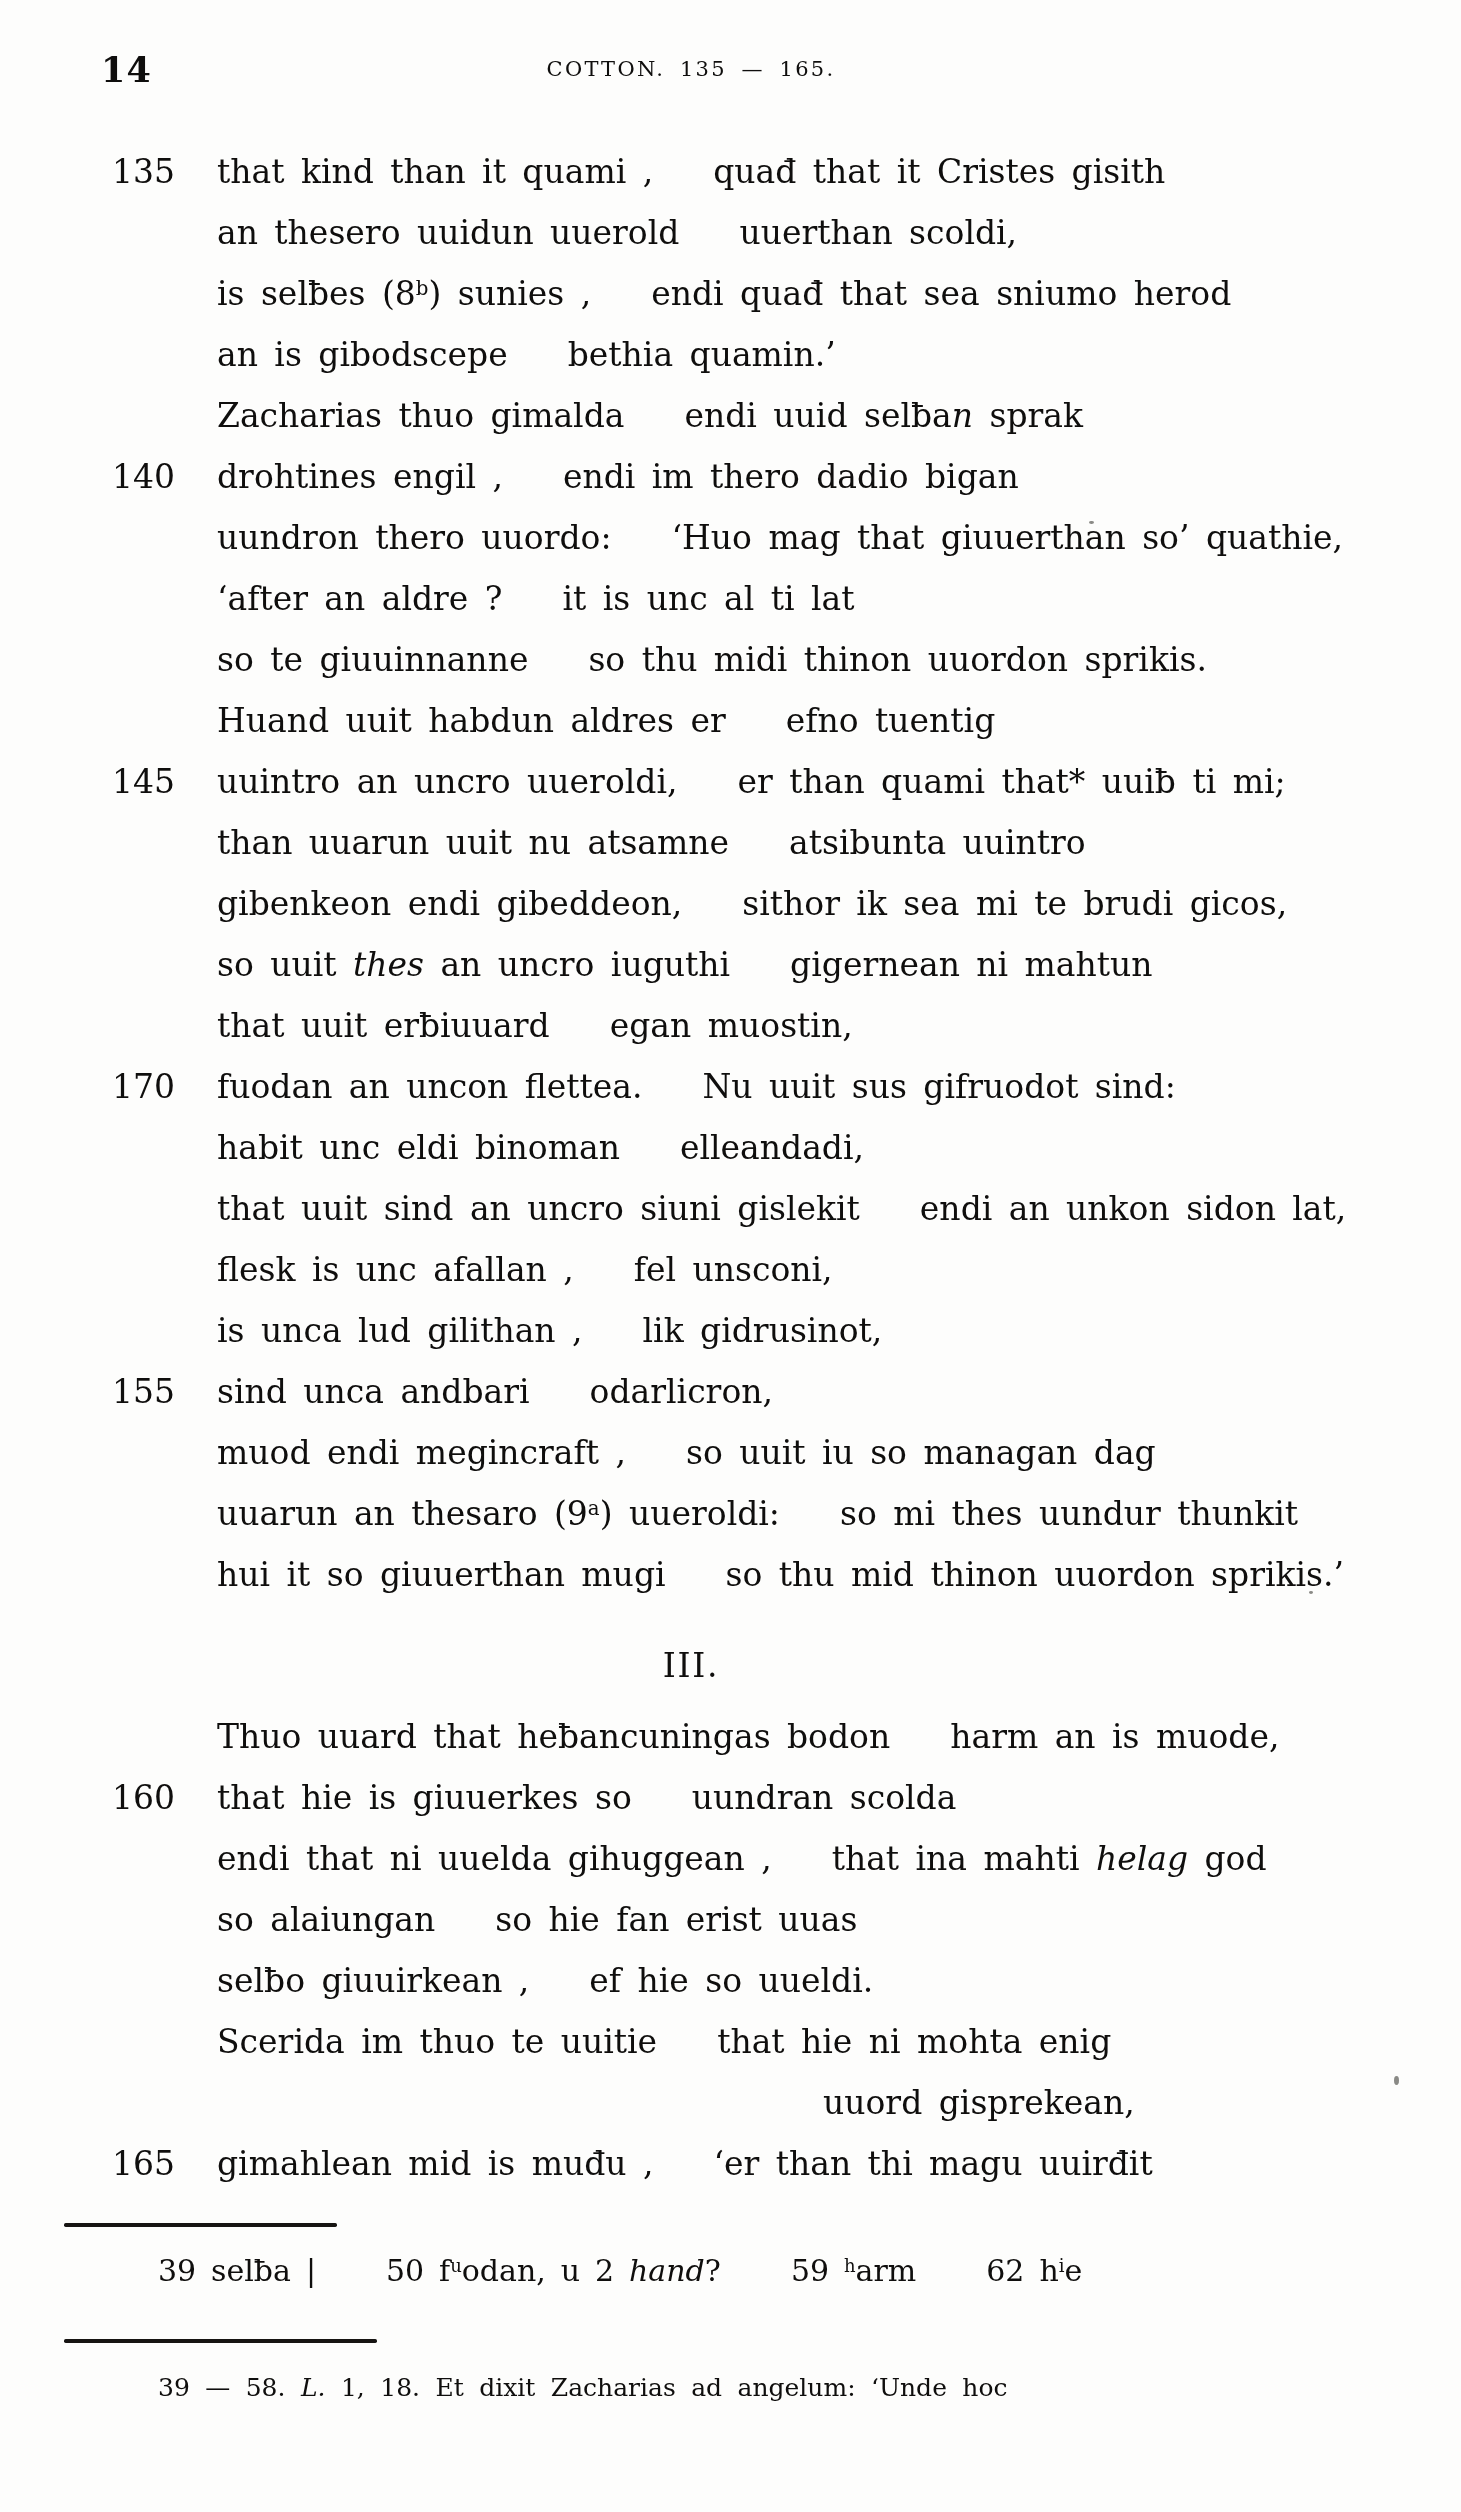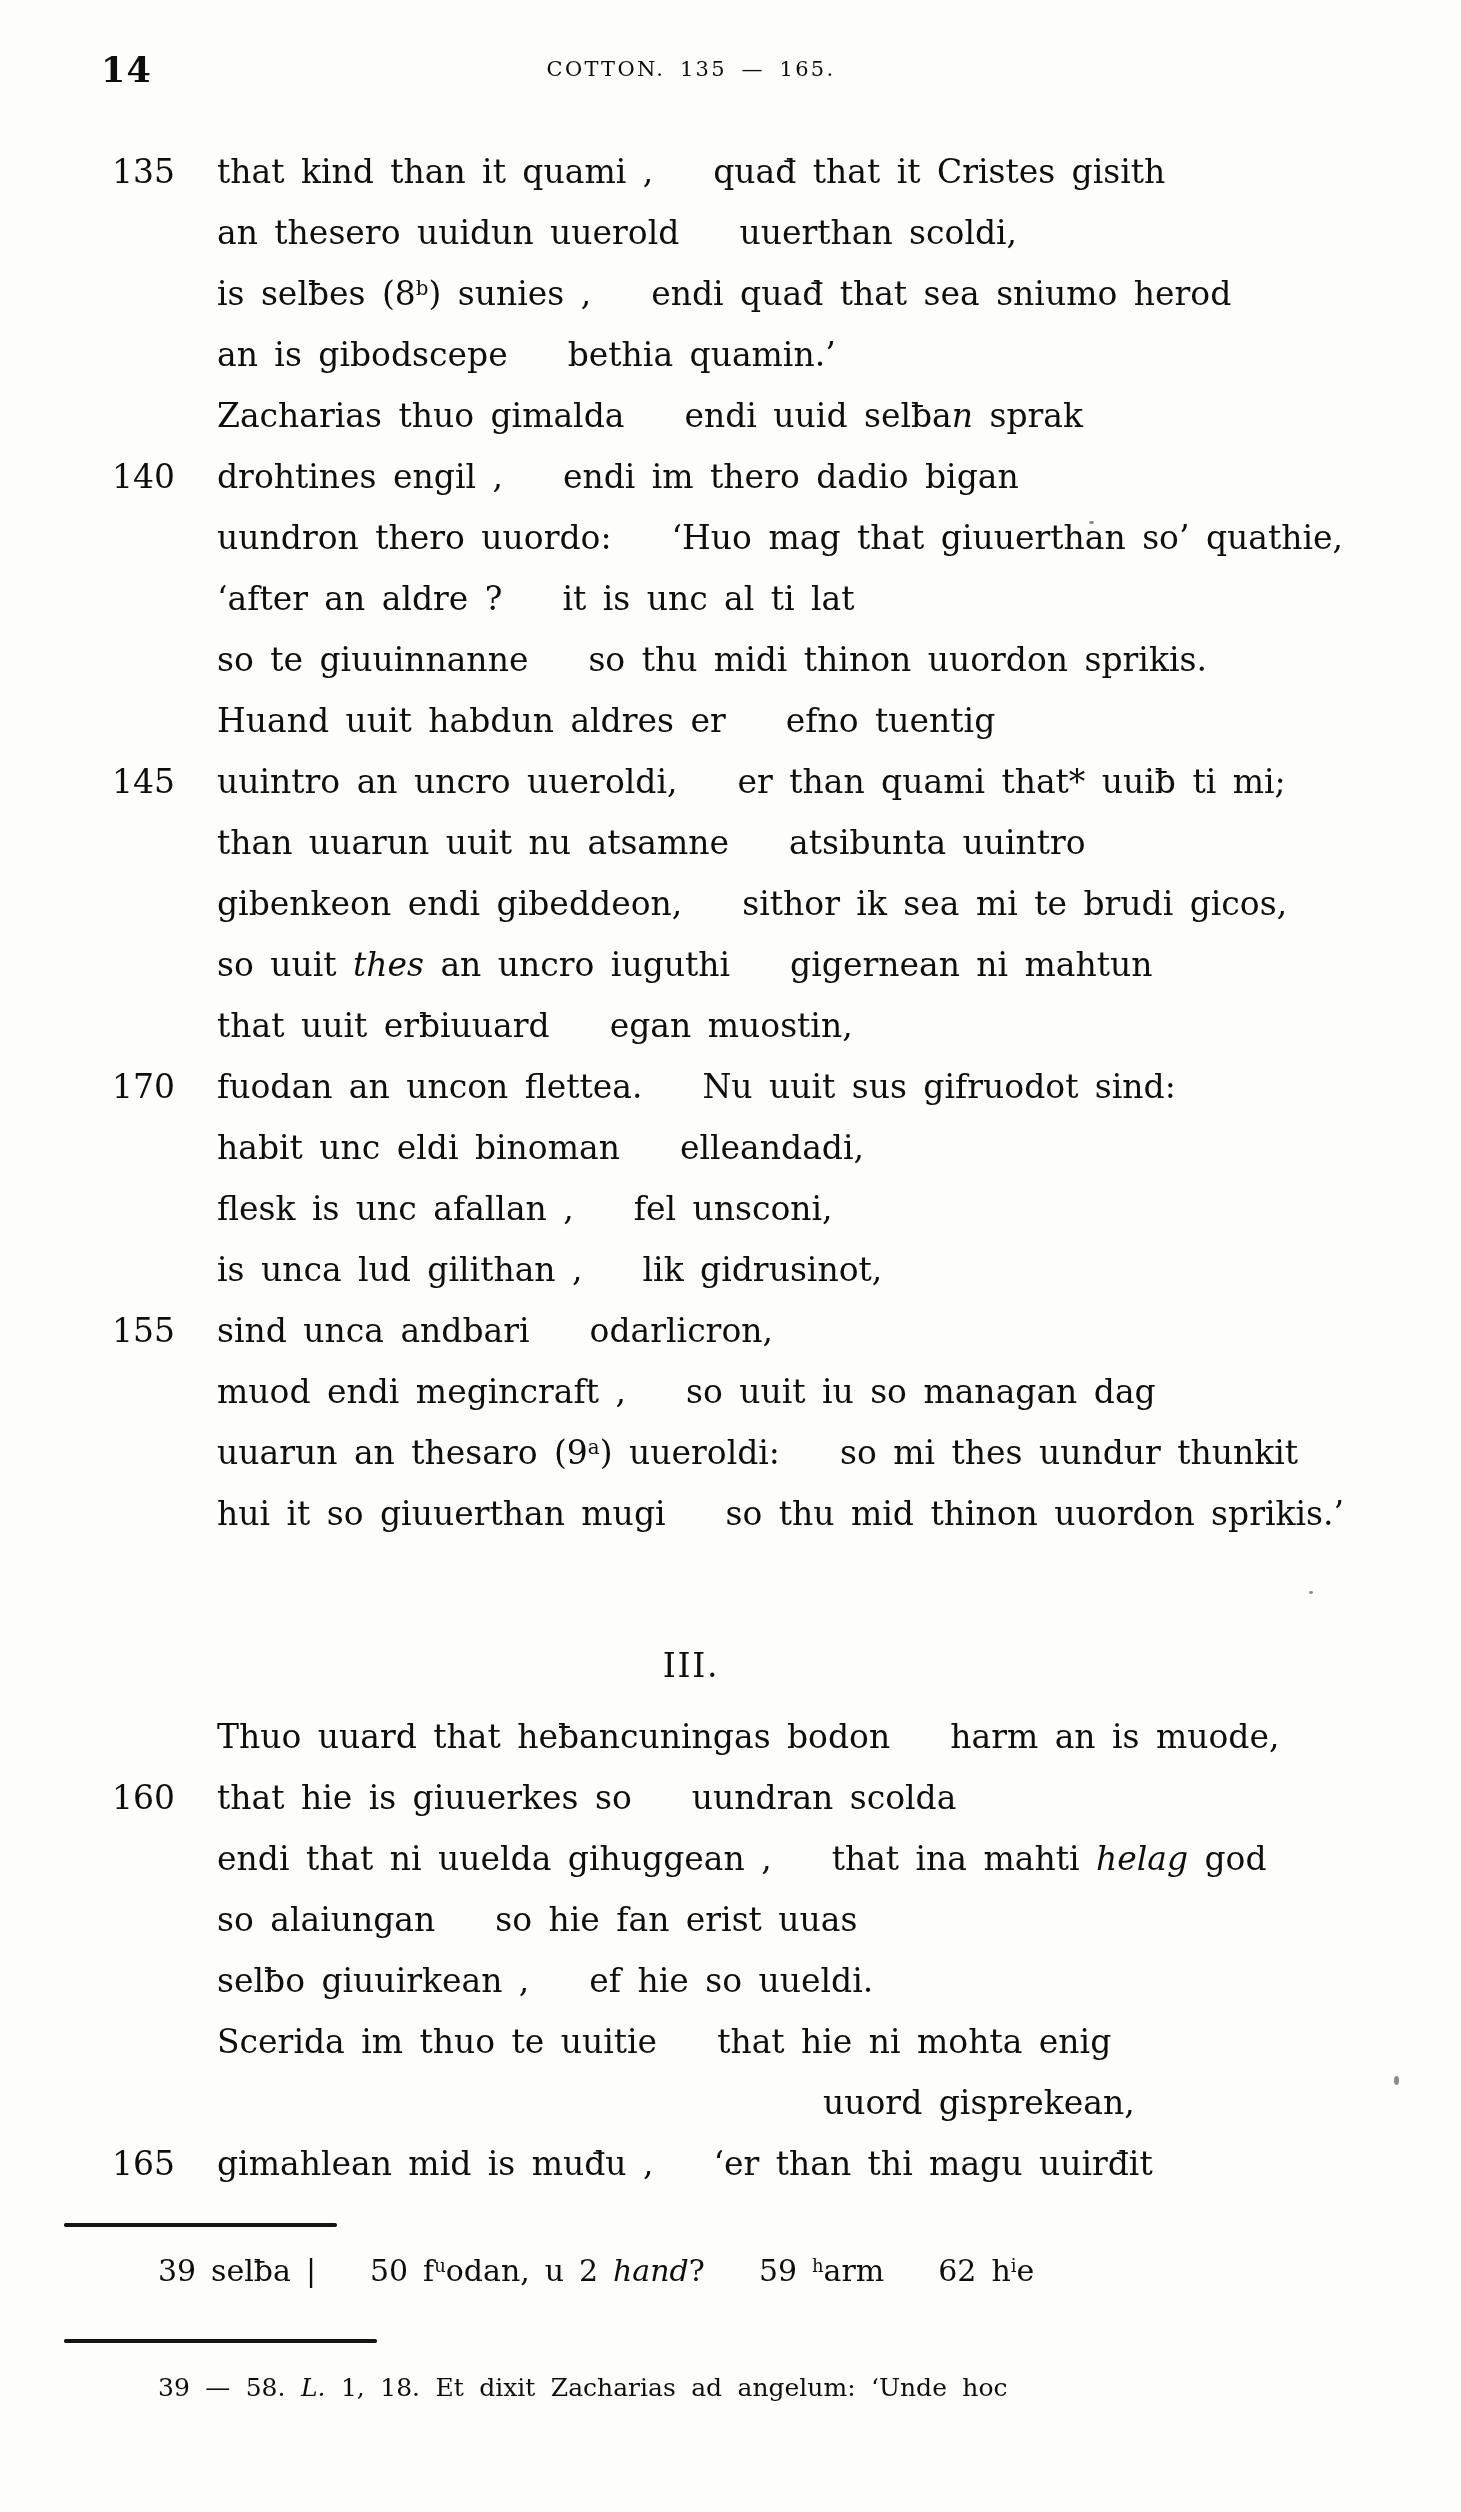--- a/index.html
+++ b/index.html
@@ -35,21 +35,21 @@
     font-size:33px; letter-spacing:1.7px;
   }
   .rule { position:absolute; height:4px; background:#161412; border-radius:1.7px; }
   #rule1 { left:64px; top:2223px; width:273px; }
   #rule2 { left:64px; top:2339px; width:313px; }
   #variants {
     position:absolute; top:2253px; left:158px;
     font-size:30px; white-space:nowrap; word-spacing:0.18em;
   }
   .fn-seg { display:inline-block;text-align:right; }
-  .fn-seg + .fn-seg { margin-left:54px; }
+  .fn-seg + .fn-seg { margin-left:70px; }
   #apparatus {
     position:absolute; top:2373px; left:158px;
     font-size:25px; white-space:nowrap; word-spacing:0.3em;
   }
   sup { font-size:60%; vertical-align:baseline; position:relative; top:-0.5em; }
   i { font-style:italic; }
   .speck { position:absolute; background:#8a8a86; border-radius:50%; }
   #speck1 { left:1394px; top:2076px; width:5.1px; height:9px; }
   #speck2 { left:1089px; top:521px;  width:4.6px; height:2.9px; }
   #speck3 { left:1309px; top:1591px; width:4px; height:2.9px; }
@@ -71,20 +71,21 @@
     <div class="vline"><span class="half first">‘after an aldre ?</span><span class="half second">it is unc al ti lat</span></div>
     <div class="vline"><span class="half first">so te giuuinnanne</span><span class="half second">so thu midi thinon uuordon sprikis.</span></div>
     <div class="vline"><span class="half first">Huand uuit habdun aldres er</span><span class="half second">efno tuentig</span></div>
     <div class="vline"><span class="lnum">145</span><span class="half first">uuintro an uncro uueroldi,</span><span class="half second">er than quami that* uuiƀ ti mi;</span></div>
     <div class="vline"><span class="half first">than uuarun uuit nu atsamne</span><span class="half second">atsibunta uuintro</span></div>
     <div class="vline"><span class="half first">gibenkeon endi gibeddeon,</span><span class="half second">sithor ik sea mi te brudi gicos,</span></div>
     <div class="vline"><span class="half first">so uuit <i>thes</i> an uncro iuguthi</span><span class="half second">gigernean ni mahtun</span></div>
     <div class="vline"><span class="half first">that uuit erƀiuuard</span><span class="half second">egan muostin,</span></div>
     <div class="vline"><span class="lnum">170</span><span class="half first">fuodan an uncon flettea.</span><span class="half second">Nu uuit sus gifruodot sind:</span></div>
     <div class="vline"><span class="half first">habit unc eldi binoman</span><span class="half second">elleandadi,</span></div>
+    <div class="vline"><span class="half first">that uuit sind an uncro siuni gislekit</span><span class="half second">endi an unkon sidon lat,</span></div>
     <div class="vline"><span class="half first">flesk is unc afallan ,</span><span class="half second">fel unsconi,</span></div>
     <div class="vline"><span class="half first">is unca lud gilithan ,</span><span class="half second">lik gidrusinot,</span></div>
     <div class="vline"><span class="lnum">155</span><span class="half first">sind unca andbari</span><span class="half second">odarlicron,</span></div>
     <div class="vline"><span class="half first">muod endi megincraft ,</span><span class="half second">so uuit iu so managan dag</span></div>
     <div class="vline"><span class="half first">uuarun an thesaro (9<sup>a</sup>) uueroldi:</span><span class="half second">so mi thes uundur thunkit</span></div>
     <div class="vline"><span class="half first">hui it so giuuerthan mugi</span><span class="half second">so thu mid thinon uuordon sprikis.’</span></div>
   </div>
 
 <div class="heading">III.</div>
 

